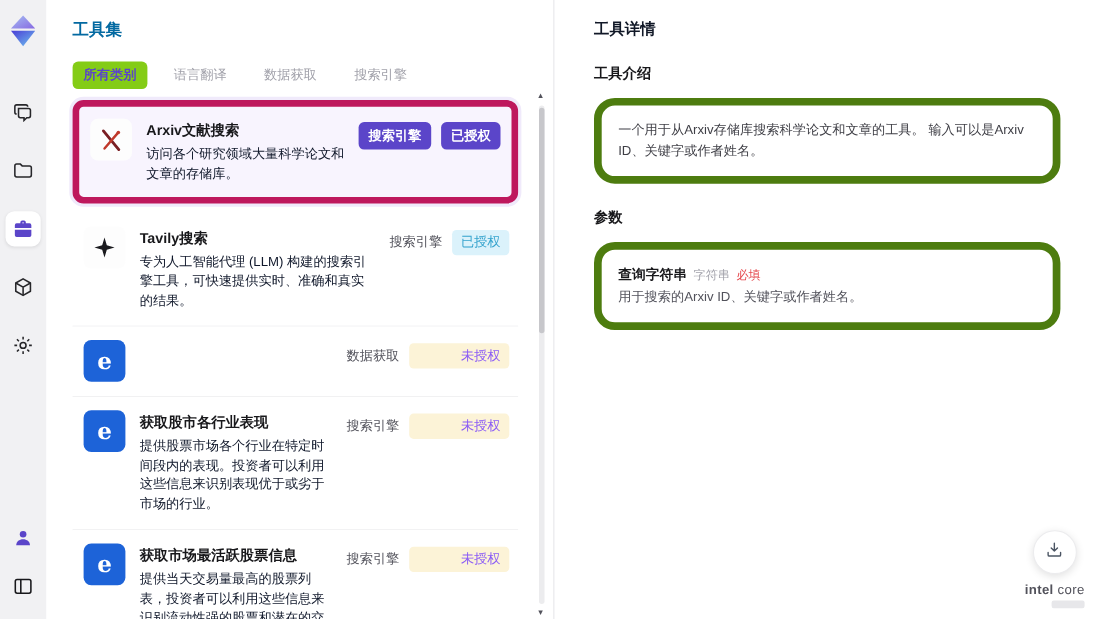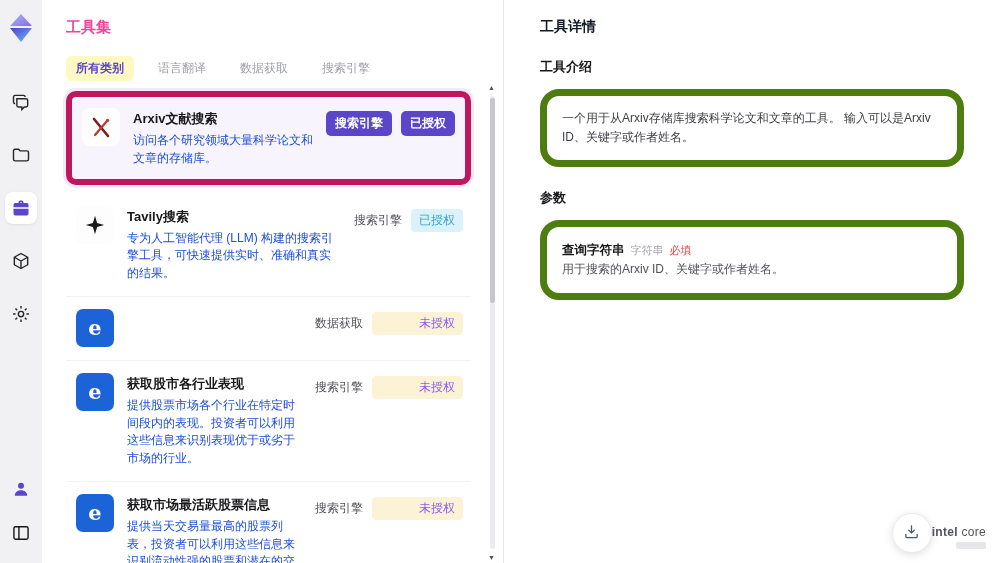--- a/index.html
+++ b/index.html
@@ -14,40 +14,40 @@
   .rail-nav { margin-top:42px; display:flex; flex-direction:column; align-items:center; gap:21px; }
   .rail-btn { width:32px; height:32px; display:flex; align-items:center; justify-content:center;
               border-radius:8px; cursor:pointer; color:#27272a; }
   .rail-btn.active { background:#fff; color:#5b45c9; box-shadow:0 1px 3px rgba(0,0,0,.08); }
   .rail-bottom { margin-top:auto; margin-bottom:14px; display:flex; flex-direction:column;
                  align-items:center; gap:12px; }
   .rail svg { display:block; }
 
   
   .list-pane { width:461px; flex-shrink:0; position:relative; padding:18px 22px 0 24px; }
-  .list-title { font-size:15px; font-weight:bold; color:#ec4899; }
+  .list-title { font-size:15px; font-weight:bold; color:#0369a1; }
   .tabs { display:flex; align-items:center; gap:14px; margin-top:19px; }
   .tab { font-size:12px; color:#a1a1aa; padding:4px 10px; border-radius:5px; cursor:pointer;
          white-space:nowrap; }
-  .tab.active { background:#fef9c3; color:#5b45c9; font-weight:bold; }
+  .tab.active { background:#84cc16; color:#5b45c9; font-weight:bold; }
 
   .tool-list { margin-top:10px; padding-right:10px; }
   .tool-card { display:flex; gap:13px; padding:12px 8px 13px 10px;
                border-bottom:1px solid #f1f1f2; cursor:pointer; background:#fff; }
   .tool-card.selected { background:#f8f4fe; border:6px solid #be185d; border-radius:10px;
                box-shadow:0 0 0 3px #f0eafb; margin-bottom:9px; padding:11px 10px; }
   .tool-icon { width:38px; height:38px; border-radius:7px; flex-shrink:0; display:flex;
                align-items:center; justify-content:center; background:#f7f7f8; overflow:hidden; }
   .tool-icon.bg-white { background:#fdfdfd; }
   .tool-icon.bg-blue { background:#1d63d8; }
   .tool-icon .e-glyph { color:#fff; font-weight:bold; font-size:21px;
                         font-family:"DejaVu Serif",serif; line-height:1; }
   .tool-main { min-width:0; max-width:238px; }
   .tool-name { font-size:13px; font-weight:bold; color:#18181b; padding-top:2px; }
-  .tool-desc { font-size:12px; color:#1d4ed8; line-height:1.48; margin-top:4px; }
+  .tool-desc { font-size:12px; color:#0f172a; line-height:1.48; margin-top:4px; }
   .tool-tags { margin-left:auto; display:flex; gap:9px; align-items:flex-start;
                white-space:nowrap; padding-top:3px; }
   .tag-cat { font-size:12px; color:#52525b; padding:3px 0; }
   .tag-status { font-size:12px; padding:3px 8px; border-radius:4px; }
   .tag-status.authorized { background:#dbf2fb; color:#35a3cd; }
   .tag-status.unauthorized { background:#fcf3d7; color:#8b5cf6;padding-left:47px; }
   .tool-card.selected .tag-cat,
   .tool-card.selected .tag-status { background:#5b45c9; color:#fff; padding:4px 9px;
                border-radius:5px; font-size:12px; font-weight:bold; }
 
@@ -66,21 +66,21 @@
   .section-h { font-size:13px; font-weight:bold; color:#18181b; margin-top:22px; }
   .info-box { margin-top:13px; border:7px solid #4d7c0f; border-radius:19px; padding:13px 15px;
               font-size:12px; color:#3f3f46; line-height:1.6; background:#fff; }
   .param-line { display:flex; align-items:baseline; gap:6px; }
   .param-name { font-size:12.5px; font-weight:bold; color:#18181b; }
   .param-type { font-size:11px; color:#a1a1aa; }
   .param-req { font-size:11px; color:#e5484d; }
   .param-desc { margin-top:0; font-size:12px; color:#52525b; }
 
   
-  .corner { position:absolute; right:14px; bottom:10px; display:flex; flex-direction:row;
+  .corner { position:absolute; right:14px; bottom:10px; display:flex; flex-direction:column;
             align-items:center; }
   .download-btn { width:40px; height:40px; border-radius:50%; background:#fff;
             border:1px solid #ececee; box-shadow:0 2px 8px rgba(0,0,0,.12);
             display:flex; align-items:center; justify-content:center; cursor:pointer; }
   .intel { margin-top:7px; font-size:12px; color:#52525b; letter-spacing:.3px; }
   .intel .b { font-weight:bold; }
   .intel-bar { width:30px; height:7px; background:#e7e7ea; border-radius:2px;
                margin:3px 0 0 auto; }
 </style>
 </head>

